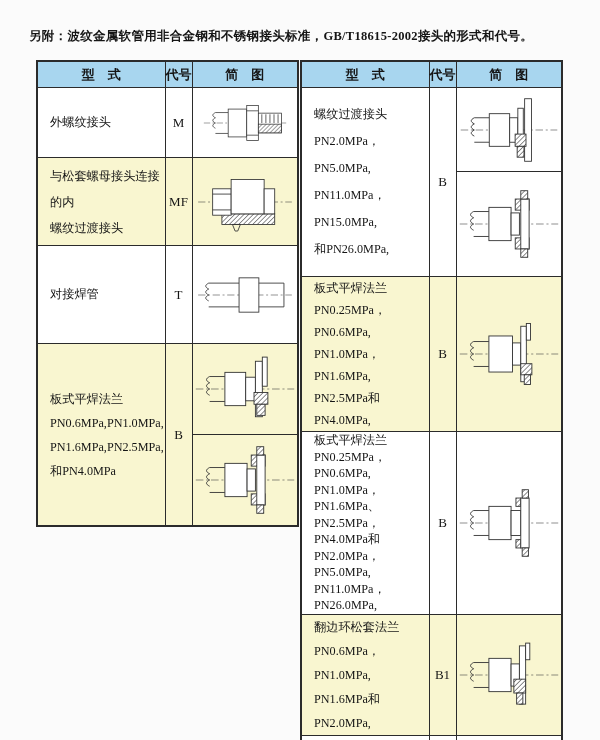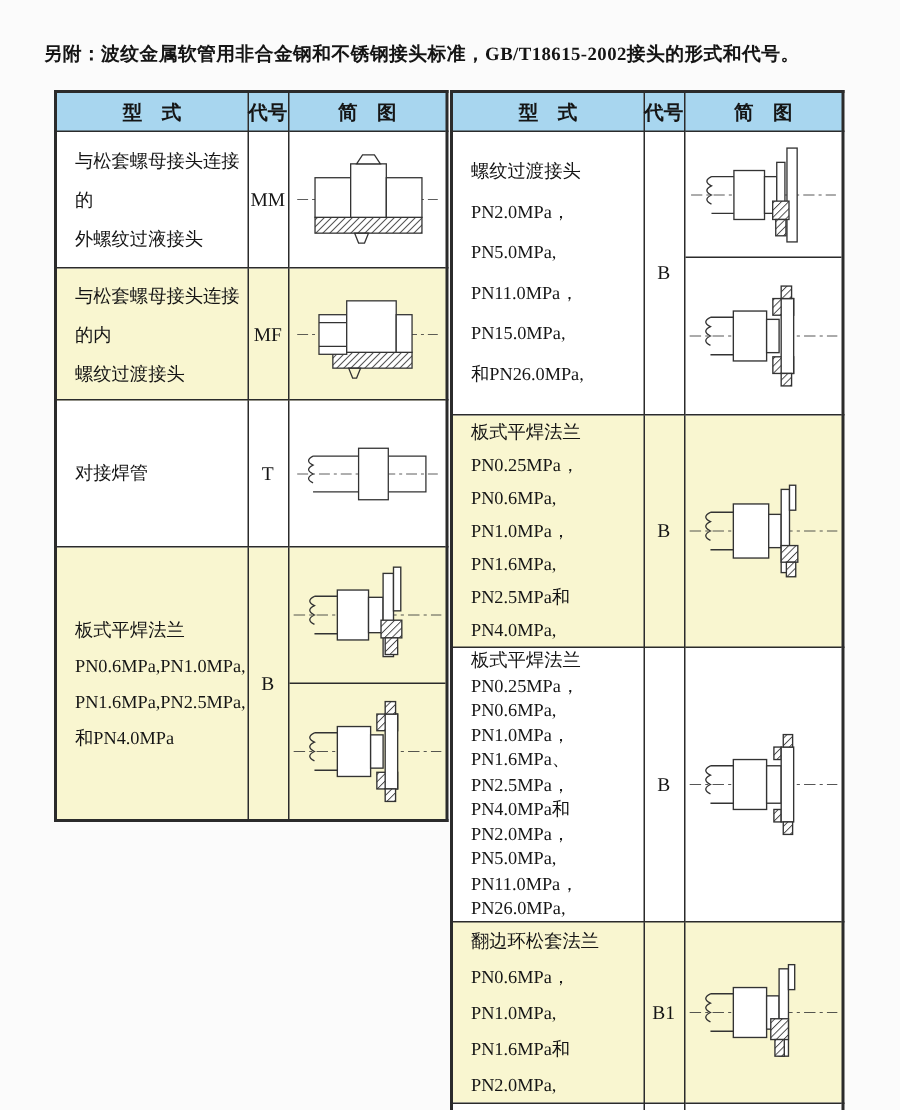--- a/index.html
+++ b/index.html
@@ -57,40 +57,45 @@
         <col class="c2">
         <col class="c3">
       </colgroup>
     <tbody>
         <tr class="hdr">
       <td>型　式</td>
       <td>代号</td>
       <td>简　图</td>
     </tr>
 
-
-
-    <tr style="height:91px">
-      <td class="ct lh26">
-        <div>与松套螺母接头连接的</div>
-        <div>外螺纹过液接头</div>
-      </td>
-      <td class="cc">MM</td>
-      <td class="cd">
-        <svg class="diag" width="104" height="66" viewBox="0 0 150 100">
-          <line class="cl" x1="4" y1="50" x2="146" y2="50"></line>
-          <rect class="h" x="22" y="68" width="108" height="16"></rect>
-          <polygon points="62,84 76,84 72,94 66,94"></polygon>
-          <rect class="w" x="22" y="28" width="36" height="40"></rect>
-          <rect class="w" x="58" y="14" width="36" height="54"></rect>
-          <polygon class="w" points="64,14 70,5 82,5 88,14"></polygon>
-          <rect class="w" x="94" y="28" width="36" height="40"></rect>
-        </svg>
-      </td>
-    </tr>
+    <tr style="height:70px">
+      <td class="ct">
+        <div>外螺纹接头</div>
+      </td>
+      <td class="cc">M</td>
+      <td class="cd">
+        <svg class="diag" width="104" height="58" viewBox="0 0 150 100">
+          <line class="cl" x1="4" y1="50" x2="146" y2="50"></line>
+          <path d="M24 32c-6 3-6 6 0 9c-6 3-6 6 0 9c-6 3-6 6 0 9M24 32h22M24 68h22"></path>
+          <rect class="w" x="46" y="26" width="32" height="48"></rect>
+          <rect class="w" x="78" y="20" width="20" height="60"></rect>
+          <line x1="78" y1="29" x2="98" y2="29"></line>
+              <line x1="78" y1="71" x2="98" y2="71"></line>
+          <rect class="w" x="98" y="33" width="40" height="34"></rect>
+          <line x1="104" y1="35" x2="104" y2="50"></line>
+              <line x1="111" y1="35" x2="111" y2="50"></line>
+          <line x1="118" y1="35" x2="118" y2="50"></line>
+              <line x1="125" y1="35" x2="125" y2="50"></line>
+          <line x1="132" y1="35" x2="132" y2="50"></line>
+          <rect class="h" x="98" y="52" width="40" height="15"></rect>
+        </svg>
+      </td>
+    </tr>
+
+
 
     <tr class="hl" style="height:88px">
       <td class="ct lh26">
         <div>与松套螺母接头连接的内</div>
         <div>螺纹过渡接头</div>
       </td>
       <td class="cc">MF</td>
       <td class="cd">
         <svg class="diag" width="104" height="66" viewBox="0 0 150 100">
           <line class="cl" x1="4" y1="50" x2="146" y2="50"></line>

